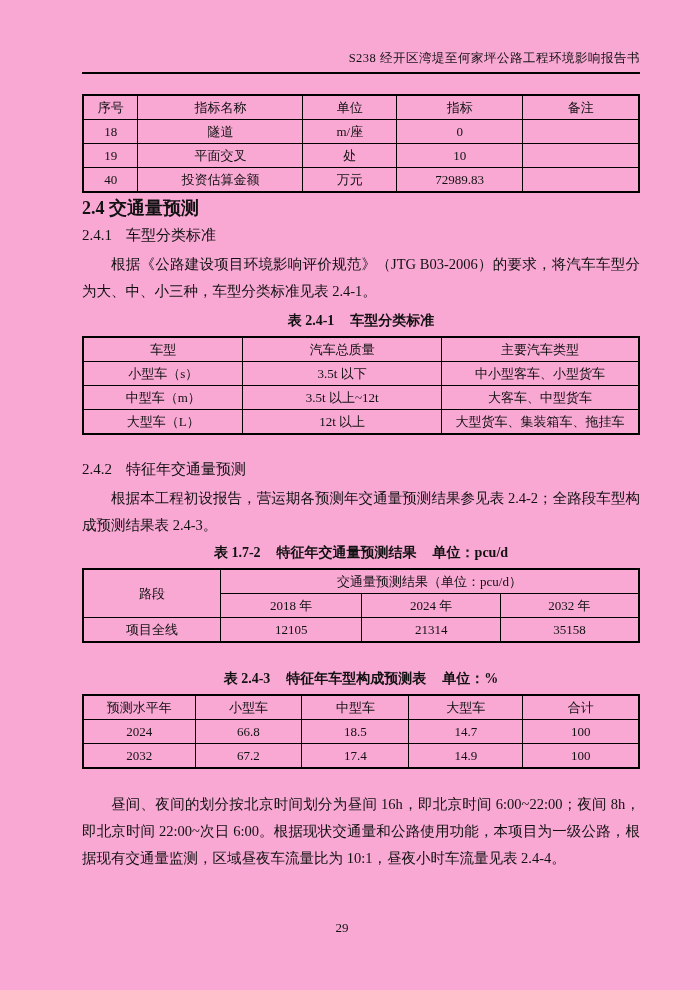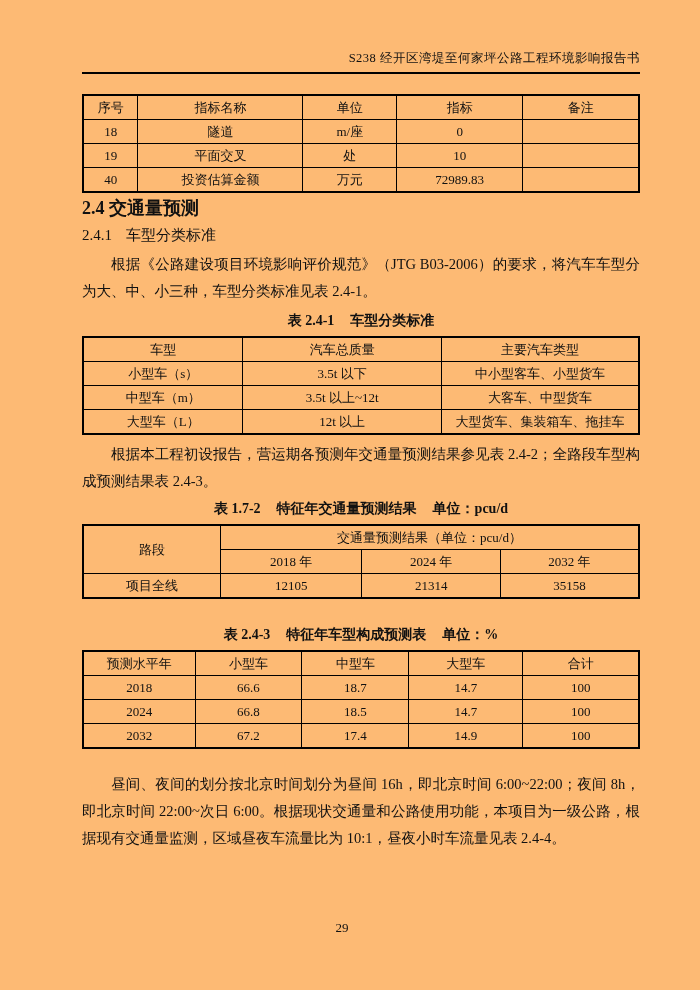--- a/index.html
+++ b/index.html
@@ -1,19 +1,19 @@
 <!DOCTYPE html>
 <html><head>
 <meta charset="utf-8">
 <style>
   html,body{margin:0;padding:0;background:#fff;}
   .page{
     position:relative;
     width:700px;height:990px;
-    background:#fdba74;
+    background:#f9a8d4;
     color:#111;
     font-family:"Liberation Serif","DejaVu Serif",serif;
     overflow:hidden;
     box-sizing:border-box;
   }
   .content{
     padding:0 60px 0 82px;
   }
   .running-head{
     padding-top:50px;
@@ -186,20 +186,21 @@
           <td>大客车、中型货车</td>
         </tr>
         <tr>
           <td>大型车（L）</td>
           <td>12t 以上</td>
           <td>大型货车、集装箱车、拖挂车</td>
         </tr>
       </tbody>
     </table>
 
+    <div class="h-sub h-242"><span class="num">2.4.2</span><span>特征年交通量预测</span></div>
 
     <p class="para">根据本工程初设报告，营运期各预测年交通量预测结果参见表 2.4-2；全路段车型构成预测结果表 2.4-3。</p>
 
     <div class="caption cap-242"><span class="cap-label">表 1.7-2</span><span>特征年交通量预测结果</span><span class="cap-unit">单位：pcu/d</span></div>
 
     <table class="doc tbl-242">
       <colgroup>
           <col class="c0">
           <col class="c1">
           <col class="c2">
@@ -236,27 +237,20 @@
         </colgroup>
       <tbody>
         <tr>
           <th>预测水平年</th>
           <th>小型车</th>
           <th>中型车</th>
           <th>大型车</th>
           <th>合计</th>
         </tr>
         <tr>
-          <td>2018</td>
-          <td>66.6</td>
-          <td>18.7</td>
-          <td>14.7</td>
-          <td>100</td>
-        </tr>
-        <tr>
           <td>2024</td>
           <td>66.8</td>
           <td>18.5</td>
           <td>14.7</td>
           <td>100</td>
         </tr>
         <tr>
           <td>2032</td>
           <td>67.2</td>
           <td>17.4</td>

